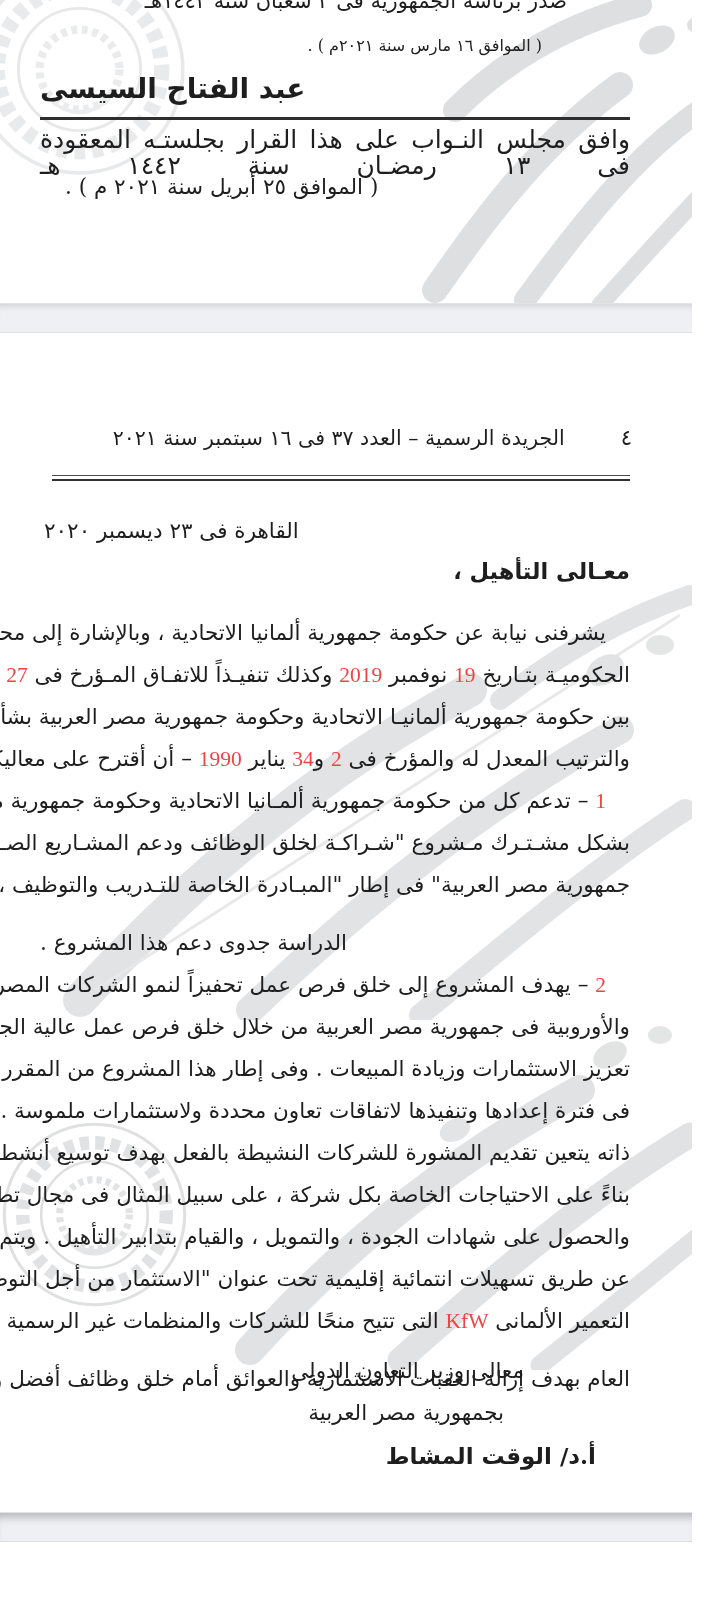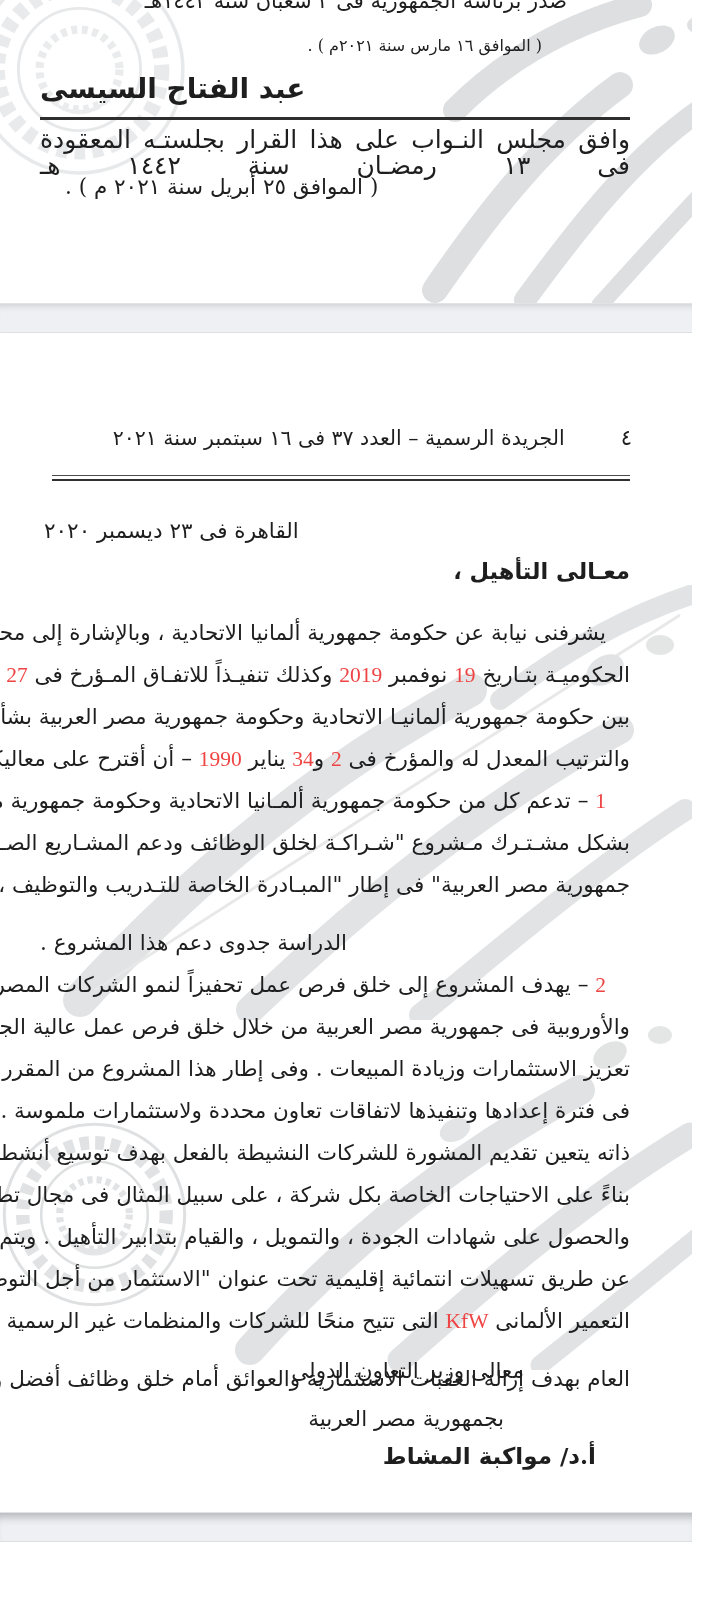--- a/index.html
+++ b/index.html
@@ -27,21 +27,21 @@
   .p2-date{top:510px;left:44px;font-size:21.5px;white-space:nowrap;margin-top:8px;}
   .p2-salutation{top:558px;right:62px;font-size:22.5px;font-weight:bold;white-space:nowrap;}
   .p2-body{top:612px;left:40px;right:62px;font-size:21.5px;}
   .bline{height:42px;line-height:42px;direction:rtl;text-align:justify;text-align-last:justify;
          white-space:nowrap;}
   .bline.indent{padding-right:24px;}
   .bline.endleft{text-align-last:left;margin-top:16px;}
   .lat{color:#ef4444;font-family:"Liberation Serif","DejaVu Serif",serif;}
   .sig{font-size:21.5px;white-space:nowrap;}
   .sig1{top:1358px;right:168px;}
-  .sig2{top:1400px;right:188px;margin-top:6px;}
+  .sig2{top:1400px;right:188px;}
   .sig-name{top:1442px;right:96px;font-size:23px;font-weight:bold;}
   
   .wm{pointer-events:none;}
 </style>
 </head>
 <body>
 
 <div class="canvas">
 
   <svg class="abs wm" style="top:-48px;left:-38px;opacity:.55;" width="235" height="235" viewBox="0 0 200 200">
@@ -129,15 +129,15 @@
     <div class="bline tint">ذاته يتعين تقديم المشورة للشركات النشيطة بالفعل بهدف توسيع أنشطتها التجارية وذلك</div>
     <div class="bline tint">بناءً على الاحتياجات الخاصة بكل شركة ، على سبيل المثال فى مجال تطوير المنتجات ،</div>
     <div class="bline tint">والحصول على شهادات الجودة ، والتمويل ، والقيام بتدابير التأهيل . ويتم مواكبة المشروع</div>
     <div class="bline tint">عن طريق تسهيلات انتمائية إقليمية تحت عنوان "الاستثمار من أجل التوظيف" تتبع لبنك</div>
     <div class="bline tint">التعمير الألمانى <span class="lat">KfW</span> التى تتيح منحًا للشركات والمنظمات غير الرسمية والشركاء فى القطاع</div>
     <div class="bline endleft tint">العام بهدف إزالة العقبات الاستثمارية والعوائق أمام خلق وظائف أفضل وإضافية .</div>
   </div>
 
   <div class="abs rtl sig sig1">معالى وزير التعاون الدولى</div>
   <div class="abs rtl sig sig2">بجمهورية مصر العربية</div>
-  <div class="abs rtl sig sig-name">أ.د/ مواكبة المشاط</div>
+  <div class="abs rtl sig sig-name">أ.د/ الوقت المشاط</div>
 
 </div>
 
 </body></html>

